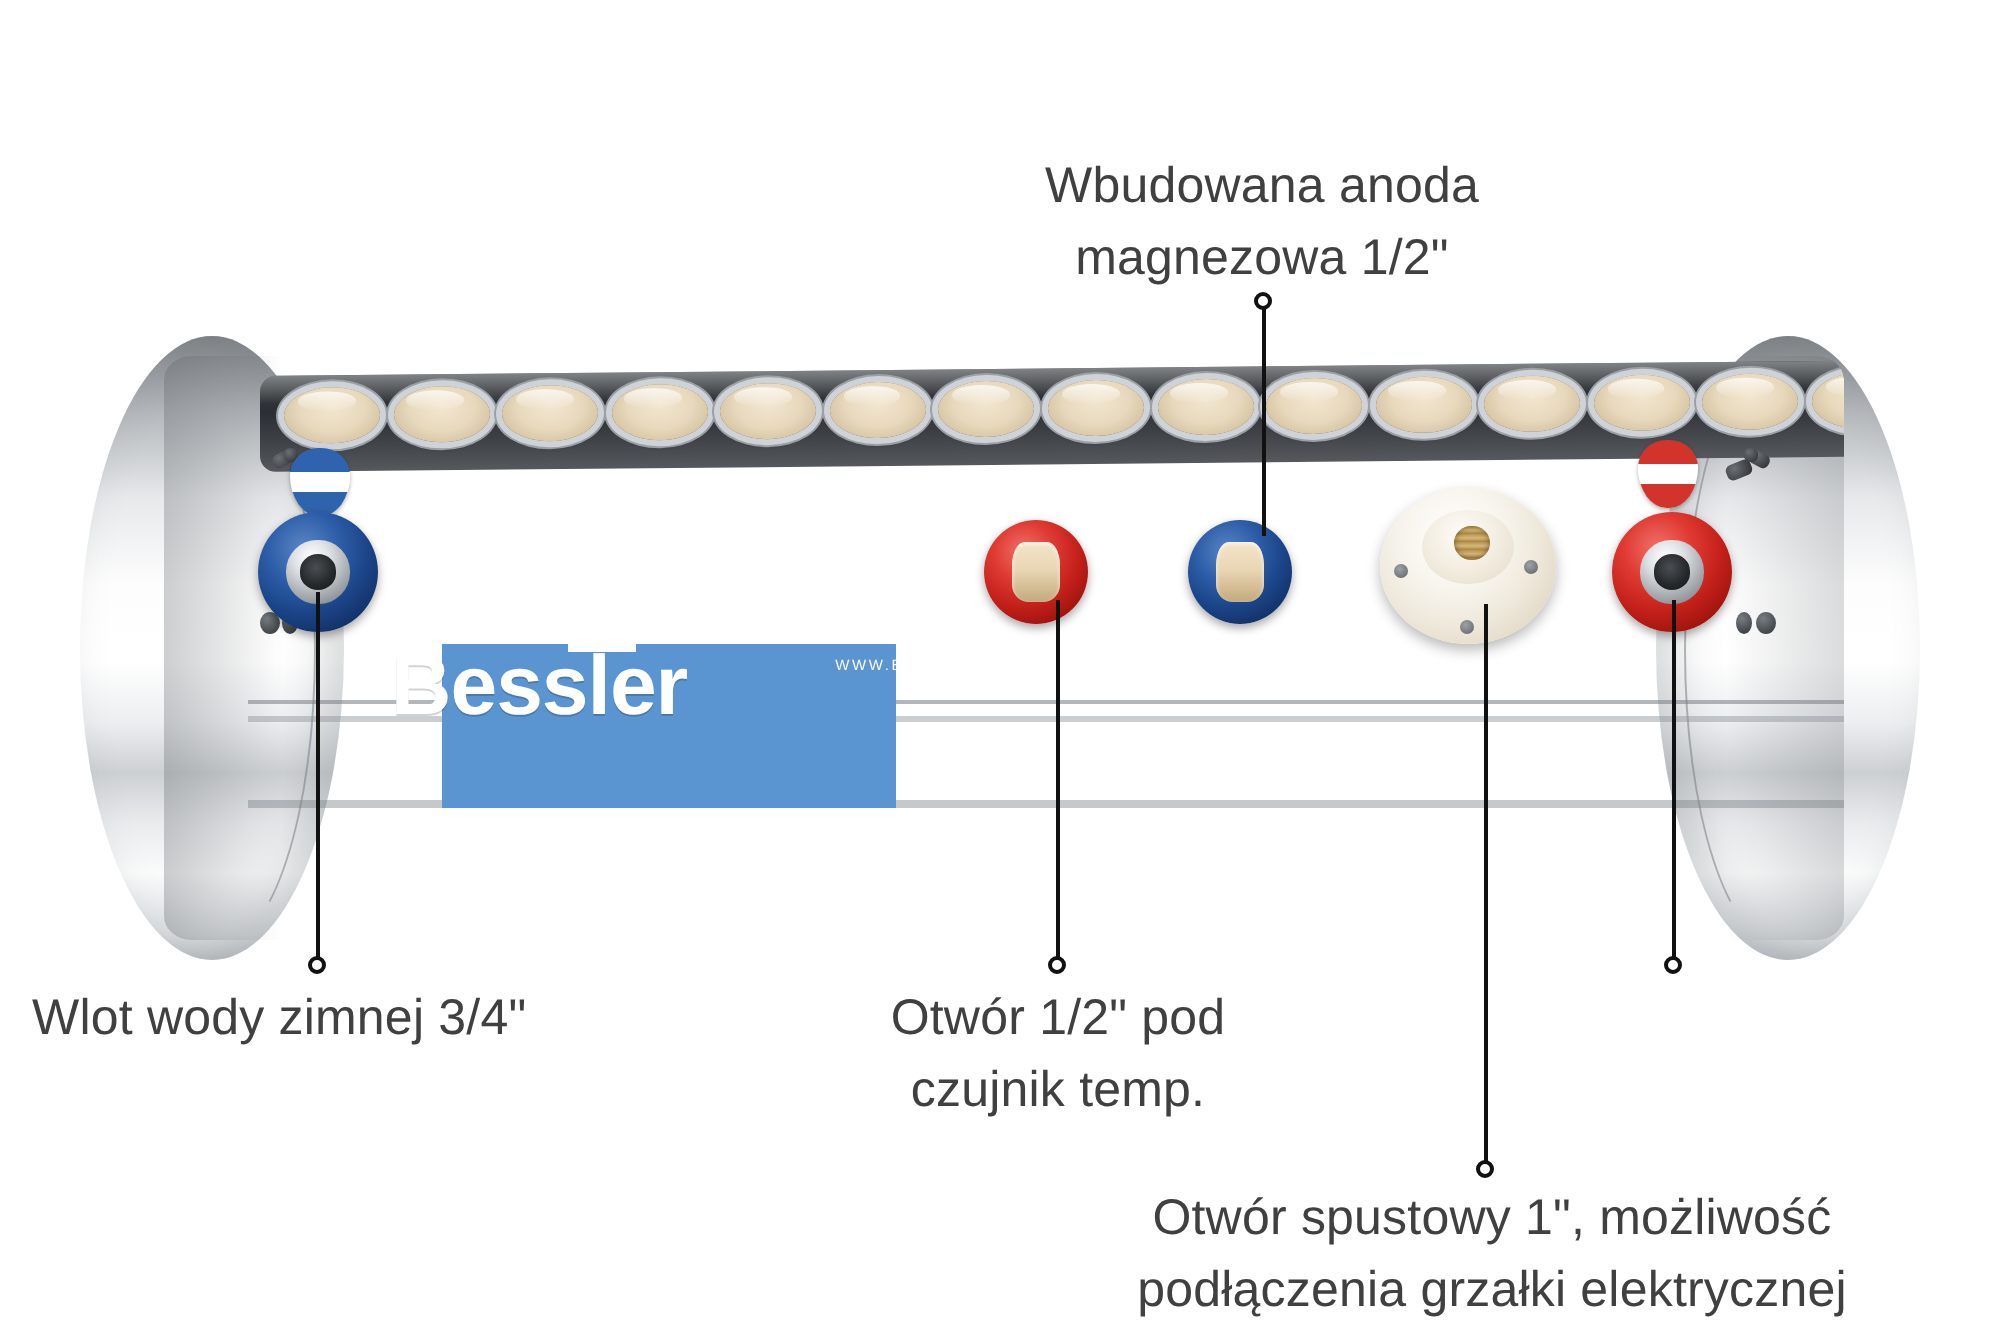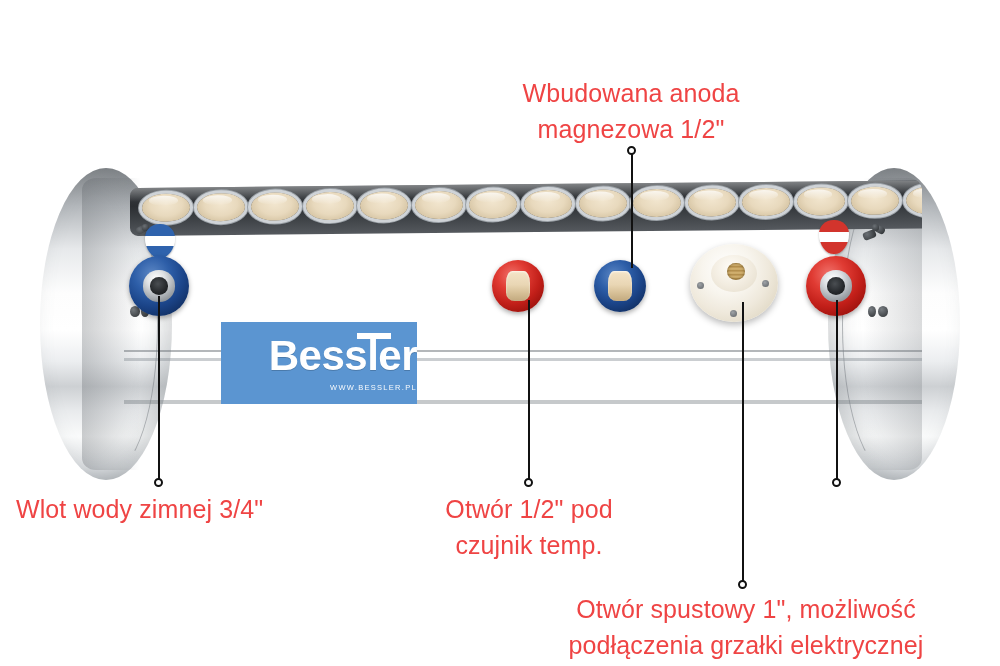--- a/index.html
+++ b/index.html
@@ -14,21 +14,21 @@
     position: relative;
     width: 1000px;
     height: 666px;
     background: #ffffff;
     overflow: hidden;
   }
 
   
   .callout {
     position: absolute;
-    color: #ef4444;
+    color: #404040;
     font-size: 25px;
     line-height: 1.42;
     white-space: pre-line;
     letter-spacing: 0.1px;
   }
   .callout.center { text-align: center; }
   .callout.left   { text-align: left; }
 
   
   .leader {
@@ -380,23 +380,24 @@
 
   
   #brand {
     position: absolute;
     left: 221px;
     top: 322px;
     width: 196px;
     height: 82px;
     background: #5b95d1;
     display: flex;
-    flex-direction: column;
+    flex-direction: row;
     justify-content: center;
-    align-items: flex-end;
+    align-items: flex-start;
+    padding-left: 31px;
   }
   #brand .wordmark {
     position: relative;
     color: #ffffff;
     font-size: 42px;
     font-weight: bold;
     letter-spacing: -0.5px;
     line-height: 1;
     text-shadow: 0 1px 0 rgba(0,0,0,0.18);
   }

